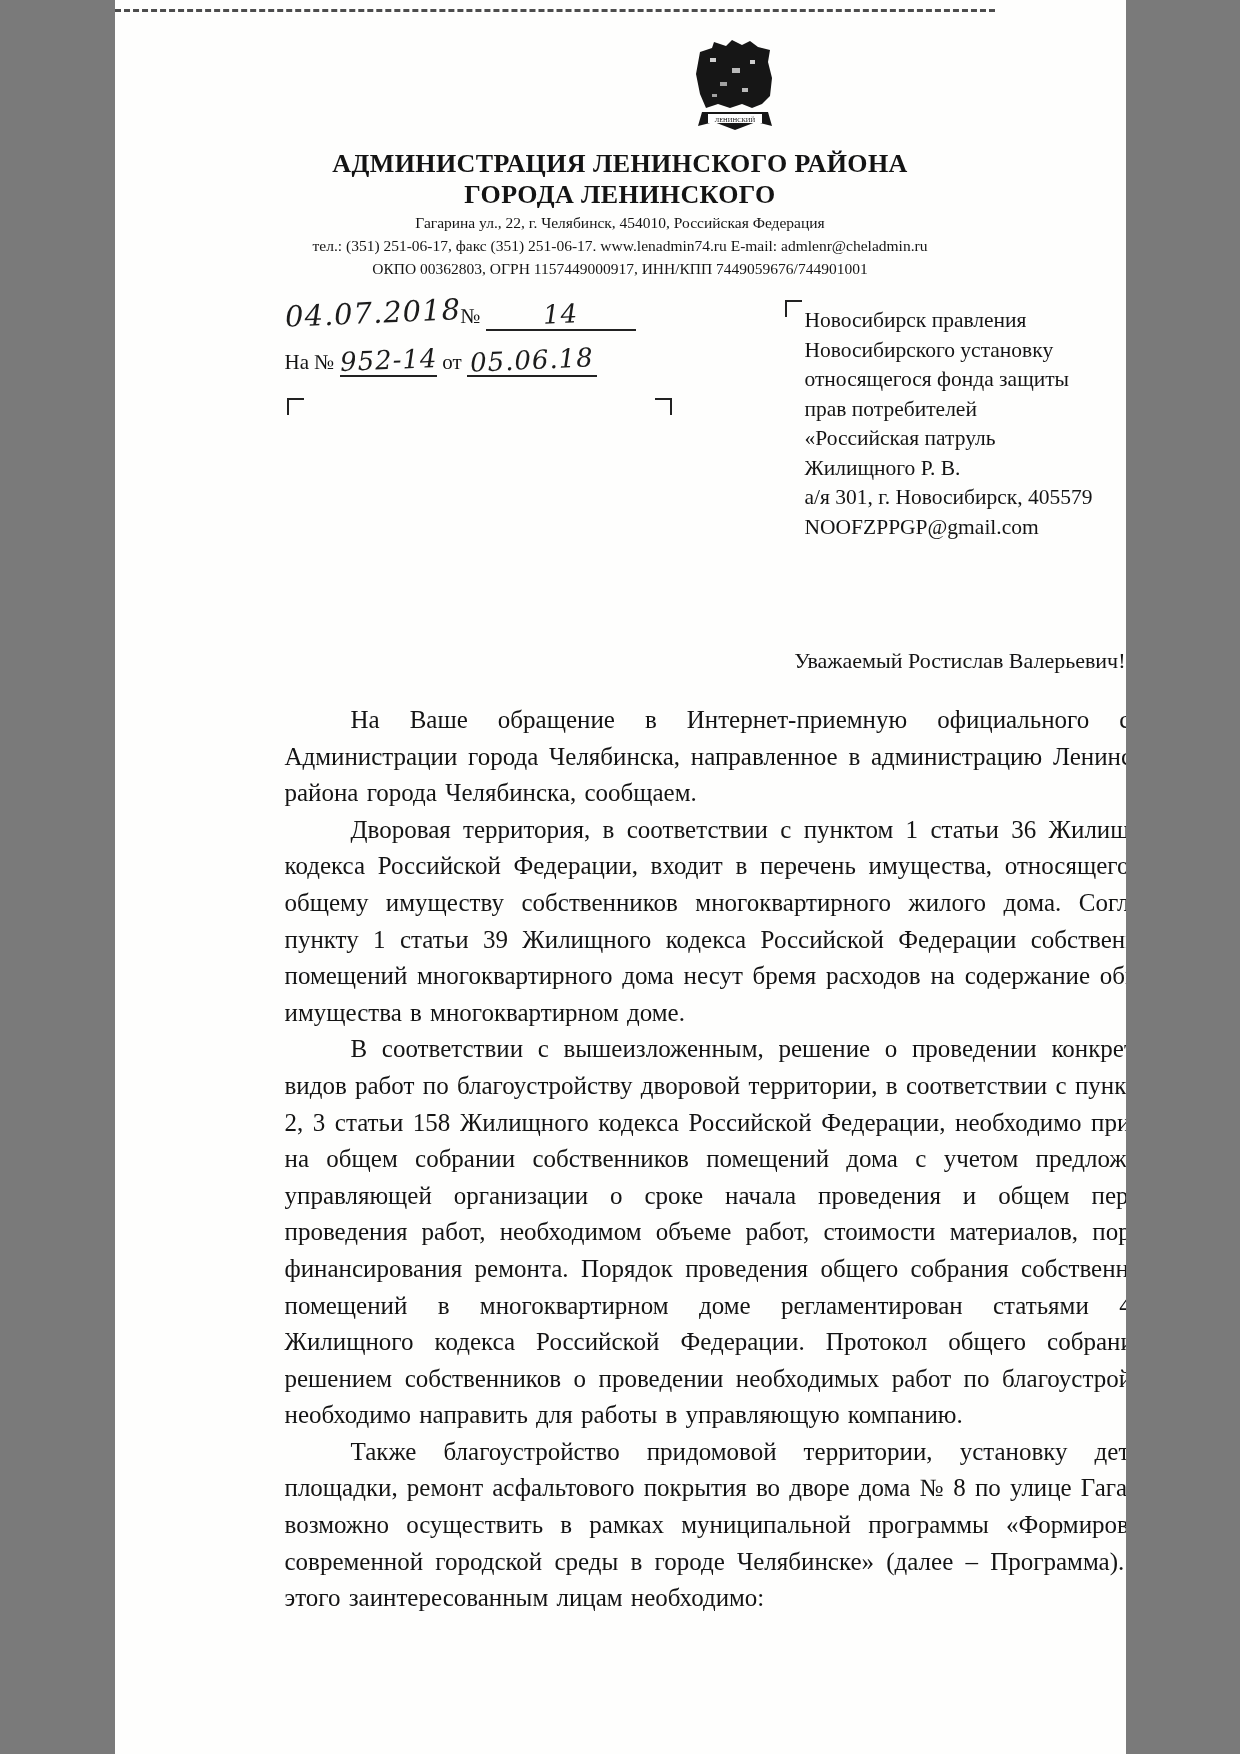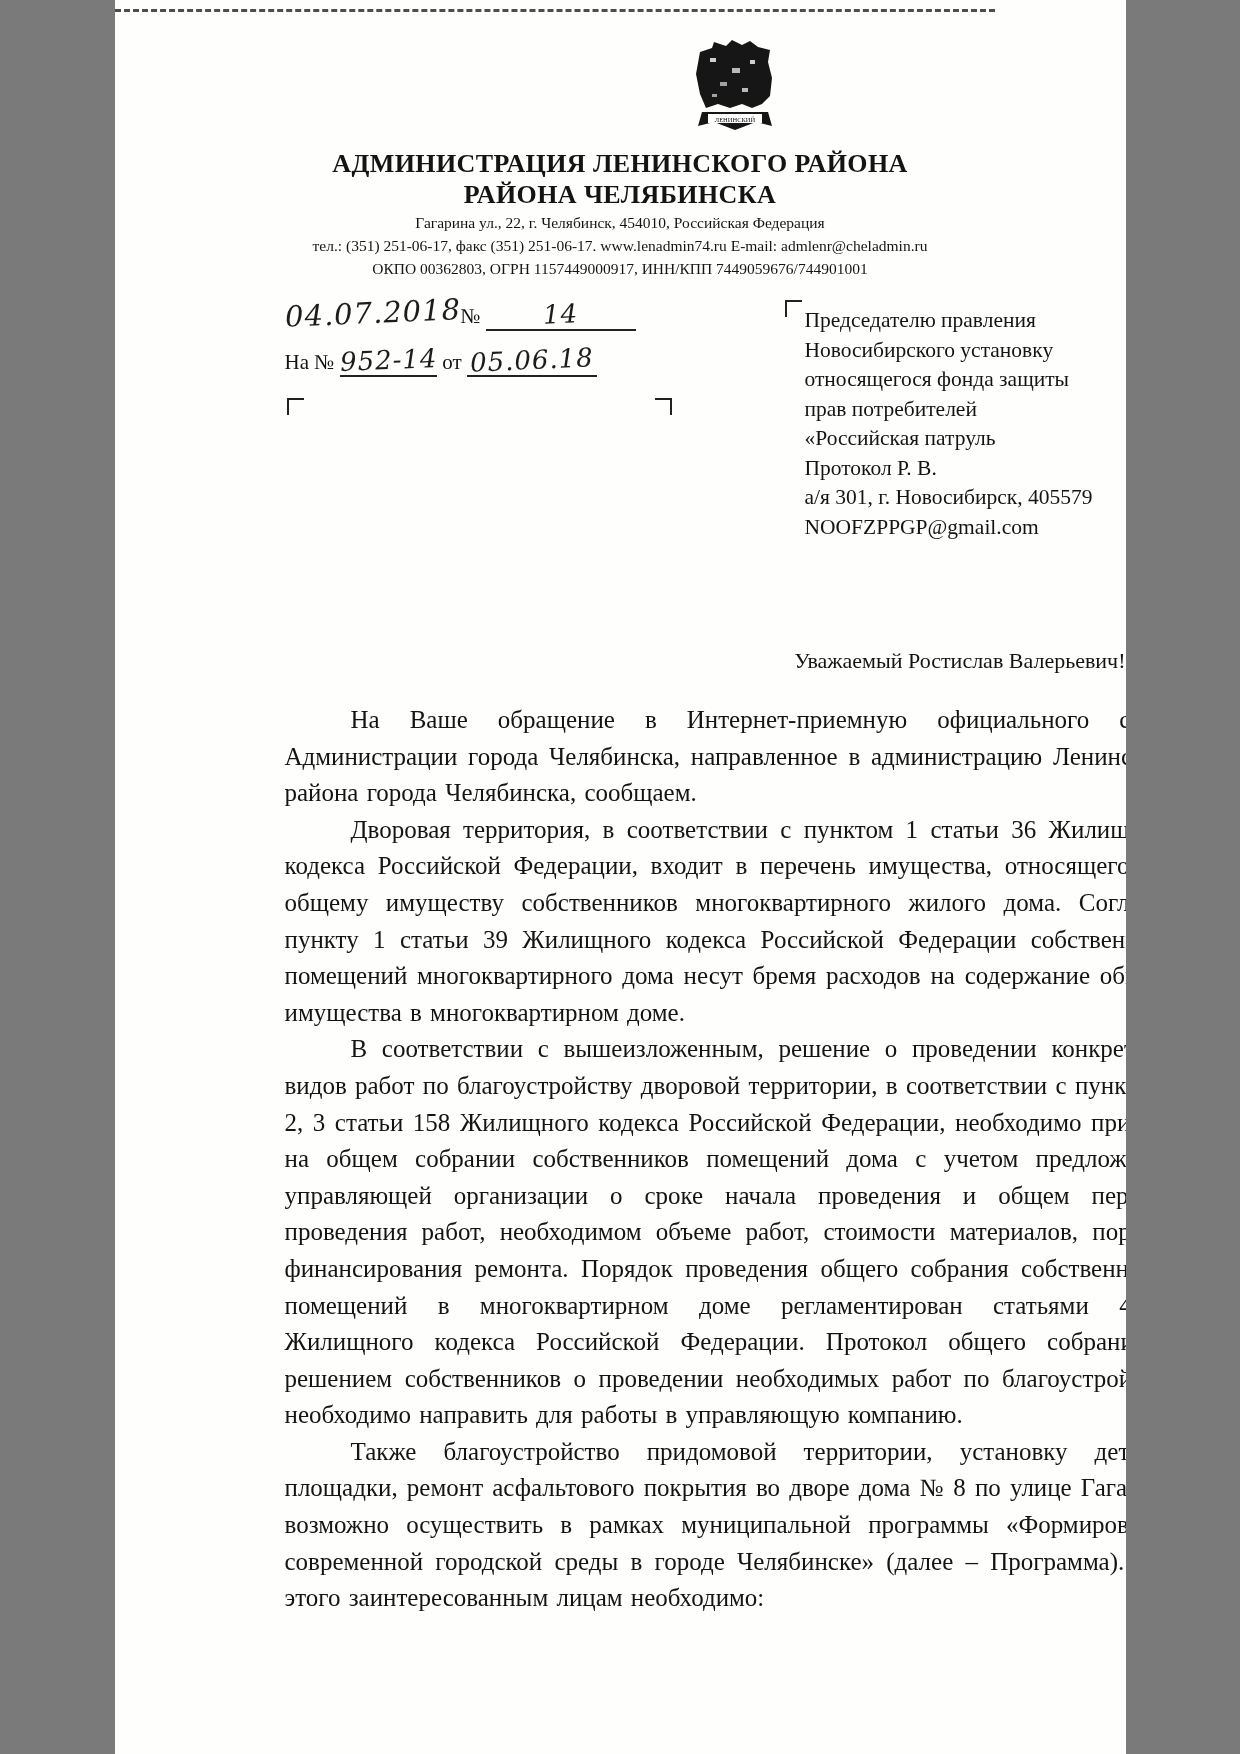--- a/index.html
+++ b/index.html
@@ -82,21 +82,21 @@
     <rect x="28" y="44" width="7" height="4" fill="#ffffff" opacity="0.6"></rect>
     <rect x="50" y="50" width="6" height="4" fill="#ffffff" opacity="0.7"></rect>
     <rect x="20" y="56" width="5" height="3" fill="#ffffff" opacity="0.6"></rect>
     <path d="M10 74 L76 74 L80 88 L64 84 L43 92 L22 84 L6 88 Z" fill="#161616"></path>
     <rect x="16" y="76" width="54" height="9" fill="#ffffff"></rect>
     <text x="43" y="83.5" font-size="6.5" text-anchor="middle" fill="#111111">ЛЕНИНСКИЙ</text>
   </svg>
 
   <div class="letterhead">
     <div class="org-line">АДМИНИСТРАЦИЯ ЛЕНИНСКОГО РАЙОНА</div>
-    <div class="org-line">РАЙОНА ЧЕЛЯБИНСКА</div>
+    <div class="org-line">ГОРОДА ЛЕНИНСКОГО</div>
     <div class="head-small">Гагарина ул., 22, г. Челябинск, 454010, Российская Федерация</div>
     <div class="head-small">тел.: (351) 251-06-17, факс (351) 251-06-17.  www.lenadmin74.ru  E-mail: admlenr@cheladmin.ru</div>
     <div class="head-small">ОКПО 00362803, ОГРН 1157449000917, ИНН/КПП 7449059676/744901001</div>
   </div>
 
   <div class="ref-block">
     <div class="ref-line">
       <span class="hw">04.07.2018</span><span class="printed">№</span>
       <span class="blank num"><span class="hw small">14</span></span>
     </div>
@@ -108,26 +108,26 @@
     </div>
   </div>
 
   <div class="corner tl" style="top:398px; left:172px;"></div>
   <div class="corner tr" style="top:398px; left:540px;"></div>
 
   <div class="corner tl" style="top:300px; left:670px;"></div>
   <div class="corner tr" style="top:300px; left:1038px;"></div>
 
   <div class="recipient">
-    <div>Председателю правления</div>
+    <div>Новосибирск правления</div>
     <div>Новосибирского установку</div>
     <div>относящегося фонда защиты</div>
     <div>прав потребителей</div>
     <div>«Российская патруль</div>
-    <div>Протокол Р. В.</div>
+    <div>Жилищного Р. В.</div>
     <div>а/я 301, г. Новосибирск, 405579</div>
     <div>NOOFZPPGP@gmail.com</div>
   </div>
 
   <div class="salutation">Уважаемый Ростислав Валерьевич!</div>
 
   <div class="body-text">
     <p>На Ваше обращение в Интернет-приемную официального сайта Администрации города Челябинска, направленное в администрацию Ленинского района города Челябинска, сообщаем.</p>
     <p>Дворовая территория, в соответствии с пунктом 1 статьи 36 Жилищного кодекса Российской Федерации, входит в перечень имущества, относящегося к общему имуществу собственников многоквартирного жилого дома. Согласно пункту 1 статьи 39 Жилищного кодекса Российской Федерации собственники помещений многоквартирного дома несут бремя расходов на содержание общего имущества в многоквартирном доме.</p>
     <p>В соответствии с вышеизложенным, решение о проведении конкретных видов работ по благоустройству дворовой территории, в соответствии с пунктами 2, 3 статьи 158 Жилищного кодекса Российской Федерации, необходимо принять на общем собрании собственников помещений дома с учетом предложений управляющей организации о сроке начала проведения и общем периоде проведения работ, необходимом объеме работ, стоимости материалов, порядке финансирования ремонта. Порядок проведения общего собрания собственников помещений в многоквартирном доме регламентирован статьями 44-48 Жилищного кодекса Российской Федерации. Протокол общего собрания с решением собственников о проведении необходимых работ по благоустройству необходимо направить для работы в управляющую компанию.</p>

